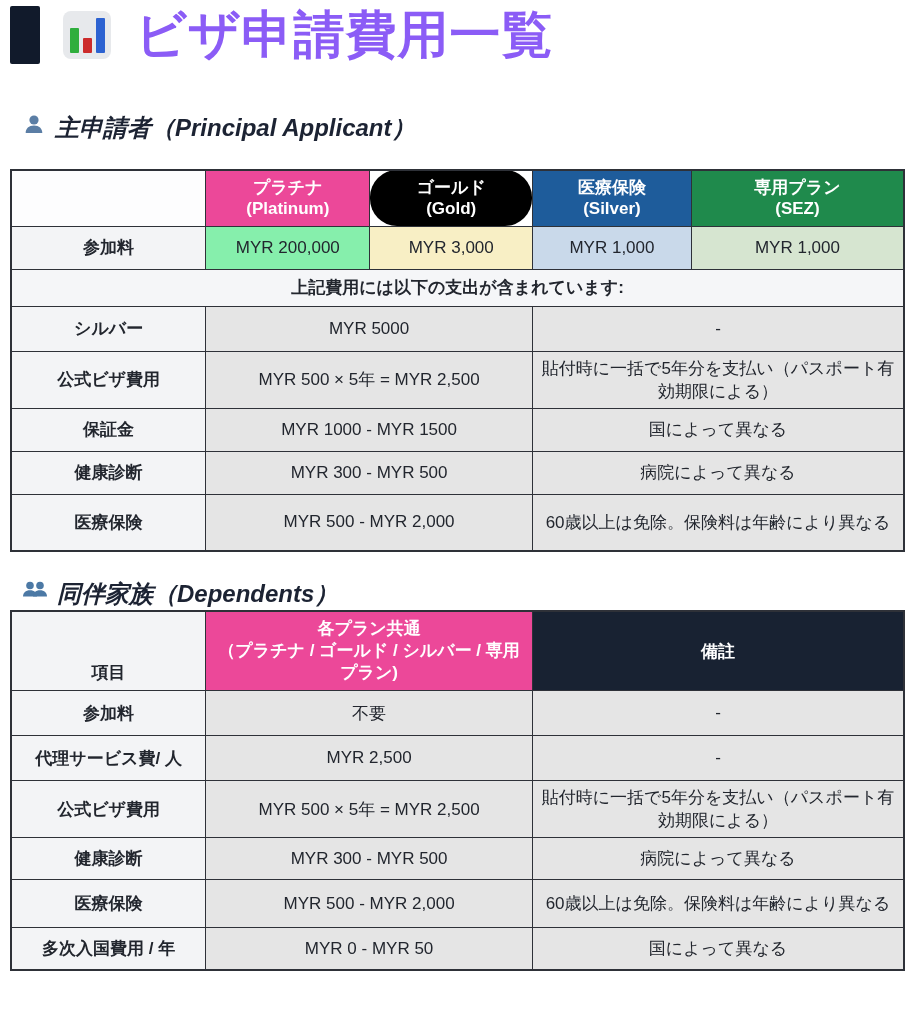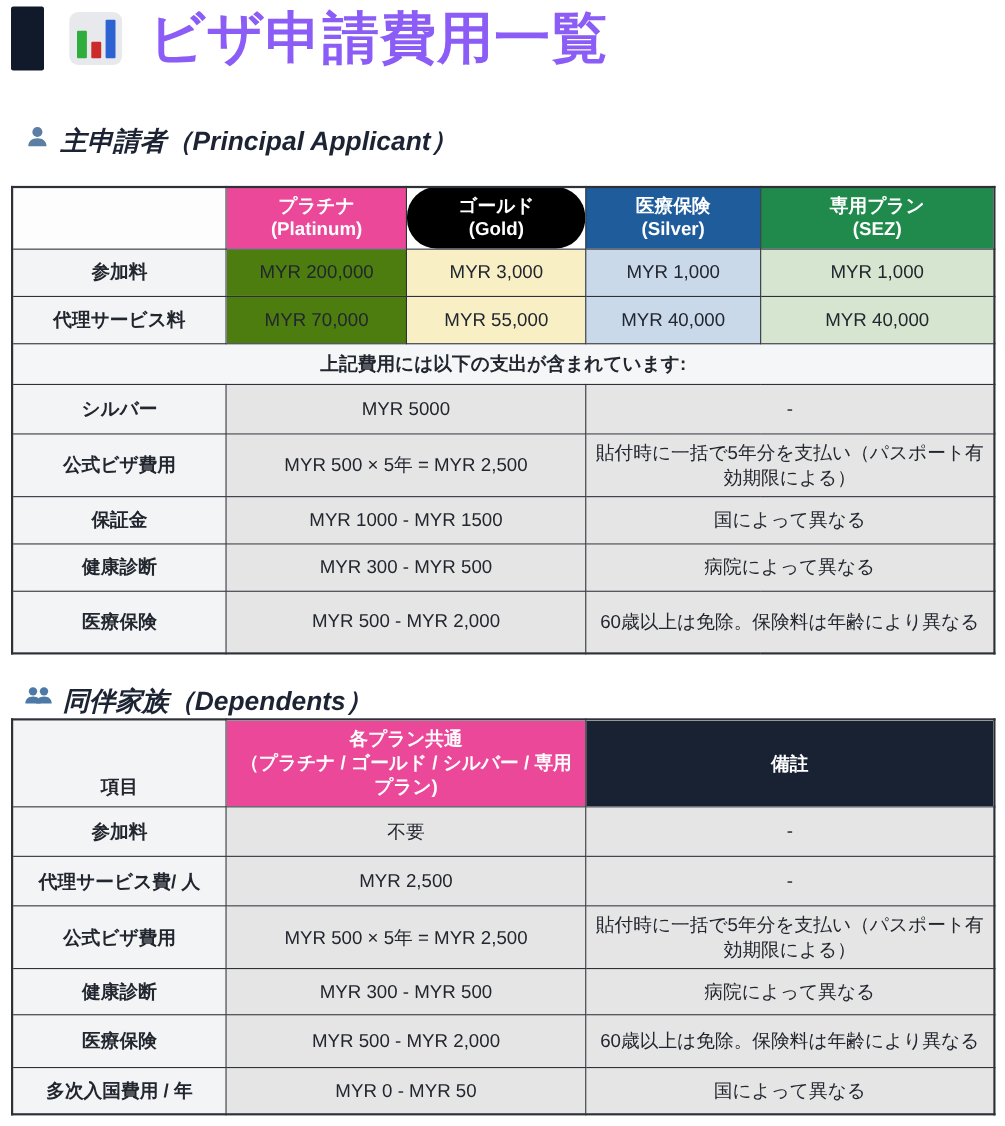--- a/index.html
+++ b/index.html
@@ -52,21 +52,21 @@
   td.val, td.note { background:#e5e5e5; }
   .empty-corner { background:#fdfdfe; }
 
   
   .plan-hdr { color:#ffffff; font-weight:bold; text-align:center; line-height:1.25; padding:6px 4px; }
   .c-red   { background:#ec4899; }
   .c-gold  { background:#000000;border-radius:27px; }
   .c-blue  { background:#1e5c9b; }
   .c-green { background:#1f8a4c; }
   
-  .t-red   { background:#4d7c0f; }
+  .t-red   { background:#86efac; }
   .t-gold  { background:#f8efc5; }
   .t-blue  { background:#c9d9ea; }
   .t-green { background:#d6e5d0; }
 
   .note-row td {
     background:#f5f6f8; text-align:center; font-weight:bold; padding:6px 19px;
   }
 
   
   .r53{height:53px} .r43{height:43px} .r37{height:37px} .r45{height:45px} .r57{height:57px}
@@ -132,27 +132,20 @@
         <div>(SEZ)</div>
       </th>
     </tr>
     <tr class="r43">
       <th class="row-label">参加料</th>
       <td class="t-red">MYR 200,000</td>
       <td class="t-gold">MYR 3,000</td>
       <td class="t-blue">MYR 1,000</td>
       <td class="t-green">MYR 1,000</td>
     </tr>
-    <tr class="r43">
-      <th class="row-label">代理サービス料</th>
-      <td class="t-red">MYR 70,000</td>
-      <td class="t-gold">MYR 55,000</td>
-      <td class="t-blue">MYR 40,000</td>
-      <td class="t-green">MYR 40,000</td>
-    </tr>
     <tr class="note-row r37">
       <td colspan="5">上記費用には以下の支出が含まれています:</td>
     </tr>
     <tr class="r45">
       <th class="row-label">シルバー</th>
       <td class="val" colspan="2">MYR 5000</td>
       <td class="note" colspan="2">-</td>
     </tr>
     <tr class="r57">
       <th class="row-label">公式ビザ費用</th>

